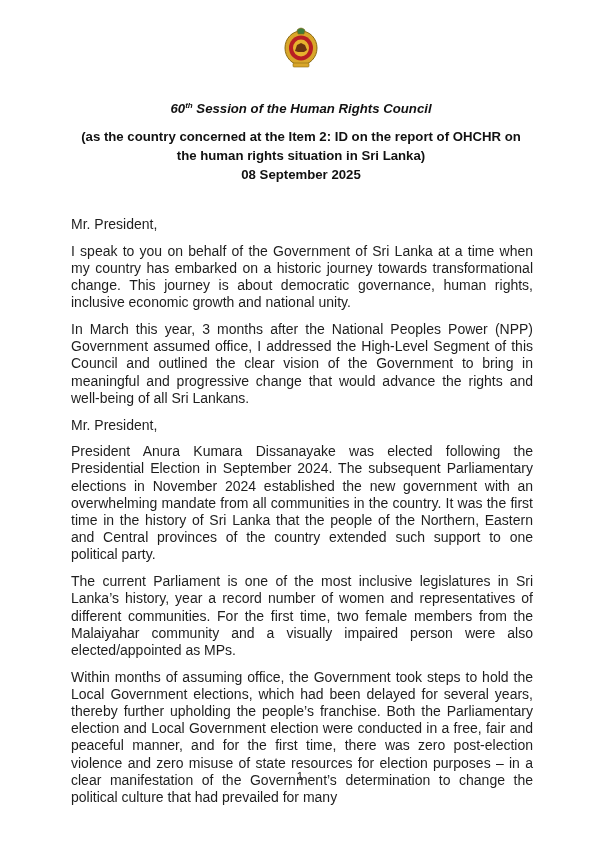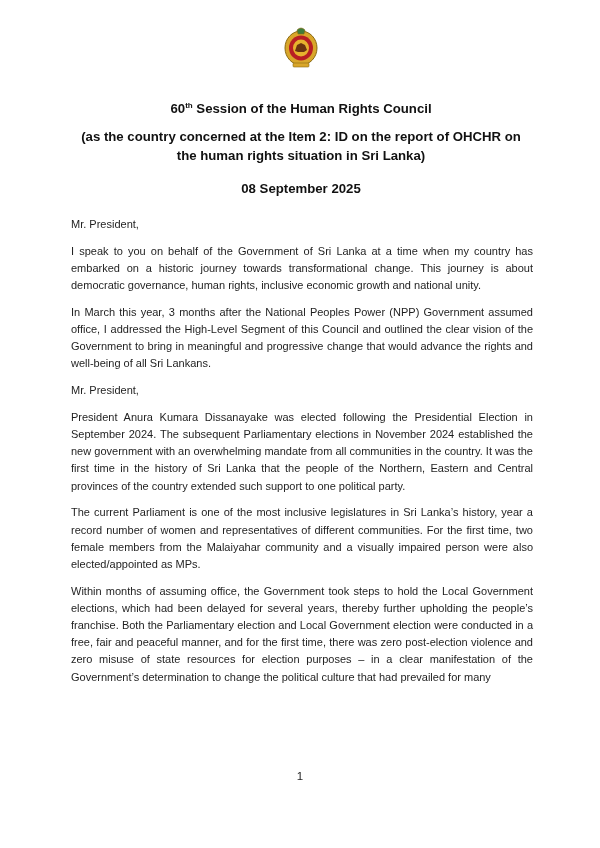--- a/index.html
+++ b/index.html
@@ -9,27 +9,27 @@
       color: #1a1a1a;
     }
     .page { position: absolute; left: 0; top: 0; width: 600px; height: 848px; background: #fff; }
     .emblem {
       position: absolute; left: 283px; top: 26px; width: 36px; height: 44px;
     }
     .header {
       position: absolute; left: 70px; width: 462px; text-align: center;
       font-weight: bold; font-size: 13.2px; color: #111;
     }
-    .h1 { top: 101px; }
+    .h1 { top: 101px; font-style: italic; }
     .h2 { top: 127px; line-height: 19px; text-align: center; }
-    .h3 { top: 181px; }
+    .h3 { top: 167px; }
     sup { font-size: 8px; vertical-align: super; line-height: 0; }
     .body-text {
       position: absolute; left: 71px; width: 462px;
-      font-size: 11px; line-height: 17.2px; text-align: justify; color: #1e1e1e;
+      font-size: 14px; line-height: 17.2px; text-align: justify; color: #1e1e1e;
     }
     .body-text p { margin: 0 0 9.5px 0; }
     .page-number {
       position: absolute; top: 770px; left: 0; width: 600px; text-align: center;
       font-size: 11.5px; color: #1e1e1e;
     }
   </style>
 </head>
 <body>
 

